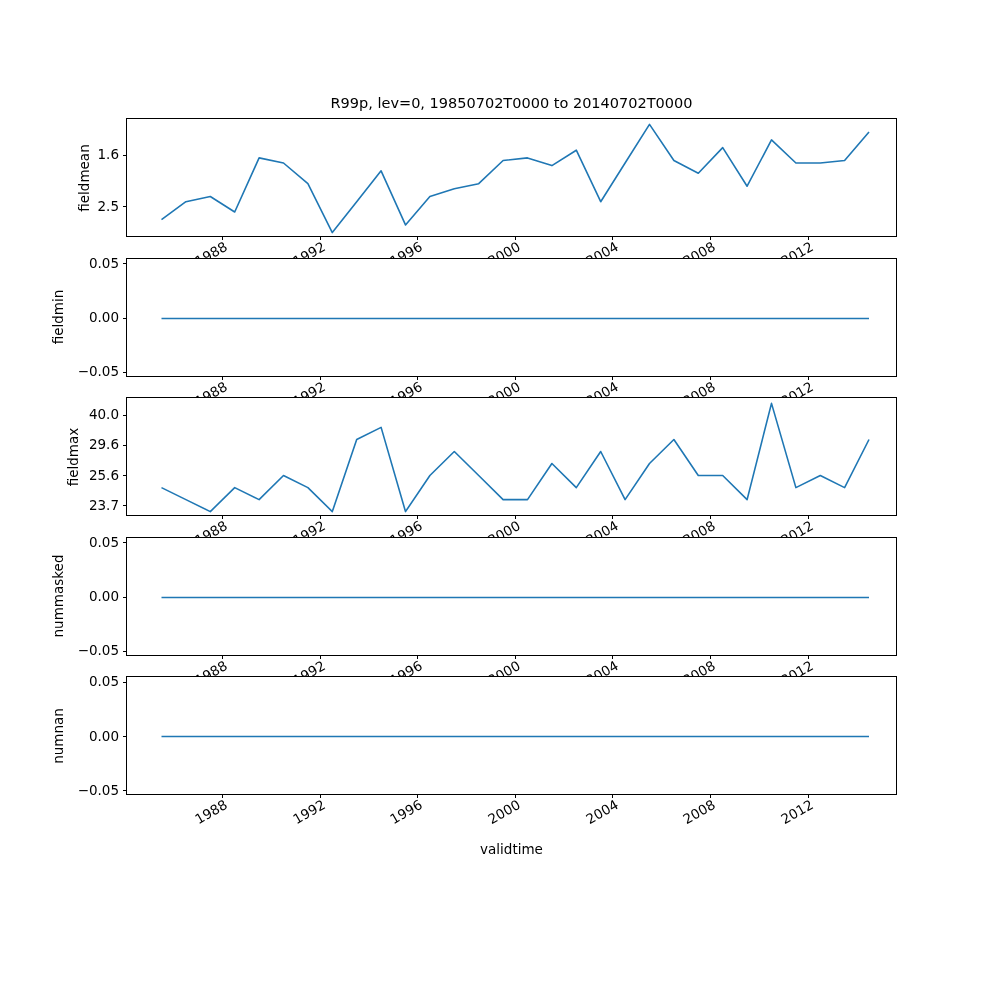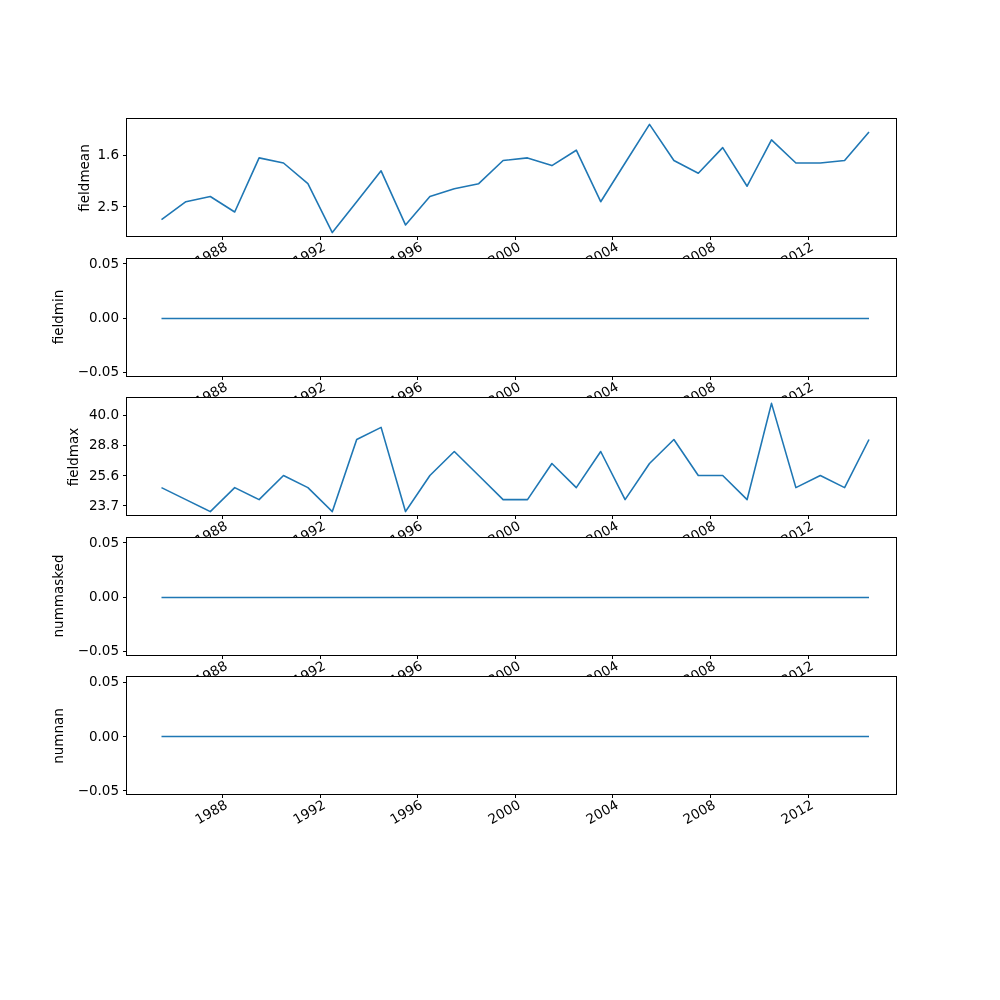--- a/index.html
+++ b/index.html
@@ -34,20 +34,21 @@
   }
   .xlabel{
     position:absolute;left:126px;width:771px;top:841px;
     text-align:center;font-size:13.5px;
   }
 </style>
 </head>
 <body>
 
 <div class="figure">
+  <div class="fig-title">R99p, lev=0, 19850702T0000 to 20140702T0000</div>
   <div id="plots">
       <div class="subplot" style="top: 118px;">
         <svg width="771" height="119" viewBox="0 0 771 119" class="plot-svg">
           <polyline points="34.5,100.7 58.9,82.7 83.3,77.5 107.7,93.0 132.1,38.9 156.5,44.0 180.9,64.7 205.3,113.6 229.7,82.7 254.1,51.8 278.5,105.9 302.9,77.5 327.3,69.8 351.7,64.7 376.1,41.5 400.5,38.9 424.9,46.6 449.3,31.2 473.7,82.7 498.1,44.0 522.5,5.4 546.9,41.5 571.3,54.3 595.7,28.6 620.1,67.2 644.5,20.9 668.9,44.0 693.3,44.0 717.6,41.5 742.0,13.1" fill="none" stroke="#1f77b4" stroke-width="1.6" stroke-linejoin="round"></polyline>
         </svg>
         <div class="ytick-mark" style="top: 87.3333px;"></div>
         <span class="ytick-label" style="top: 87.8333px;">2.5</span>
         <div class="ytick-mark" style="top: 35.8182px;"></div>
         <span class="ytick-label" style="top: 36.3182px;">1.6</span>
         <div class="xtick-mark" style="left: 95px;"></div>
@@ -94,21 +95,21 @@
       </div>
       <div class="subplot" style="top: 397px;">
         <svg width="771" height="119" viewBox="0 0 771 119" class="plot-svg">
           <polyline points="34.5,89.6 58.9,101.6 83.3,113.6 107.7,89.6 132.1,101.6 156.5,77.5 180.9,89.6 205.3,113.6 229.7,41.5 254.1,29.4 278.5,113.6 302.9,77.5 327.3,53.5 351.7,77.5 376.1,101.6 400.5,101.6 424.9,65.5 449.3,89.6 473.7,53.5 498.1,101.6 522.5,65.5 546.9,41.5 571.3,77.5 595.7,77.5 620.1,101.6 644.5,5.4 668.9,89.6 693.3,77.5 717.6,89.6 742.0,41.5" fill="none" stroke="#1f77b4" stroke-width="1.6" stroke-linejoin="round"></polyline>
         </svg>
         <div class="ytick-mark" style="top: 107.081px;"></div>
         <span class="ytick-label" style="top: 107.581px;">23.7</span>
         <div class="ytick-mark" style="top: 77.0303px;"></div>
         <span class="ytick-label" style="top: 77.5303px;">25.6</span>
         <div class="ytick-mark" style="top: 46.9798px;"></div>
-        <span class="ytick-label" style="top: 47.4798px;">28.8</span>
+        <span class="ytick-label" style="top: 47.4798px;">29.6</span>
         <div class="ytick-mark" style="top: 16.9293px;"></div>
         <span class="ytick-label" style="top: 17.4293px;">40.0</span>
         <div class="xtick-mark" style="left: 95px;"></div>
         <span class="xtick-label" style="right: 673.5px;">1988</span>
         <div class="xtick-mark" style="left: 192.592px;"></div>
         <span class="xtick-label" style="right: 575.908px;">1992</span>
         <div class="xtick-mark" style="left: 290.184px;"></div>
         <span class="xtick-label" style="right: 478.316px;">1996</span>
         <div class="xtick-mark" style="left: 387.776px;"></div>
         <span class="xtick-label" style="right: 380.724px;">2000</span>
@@ -166,13 +167,14 @@
         <span class="xtick-label" style="right: 380.724px;">2000</span>
         <div class="xtick-mark" style="left: 485.368px;"></div>
         <span class="xtick-label" style="right: 283.132px;">2004</span>
         <div class="xtick-mark" style="left: 582.96px;"></div>
         <span class="xtick-label" style="right: 185.54px;">2008</span>
         <div class="xtick-mark" style="left: 680.552px;"></div>
         <span class="xtick-label" style="right: 87.948px;">2012</span>
         <div class="ylabel" style="left: -68px;">numnan</div>
       </div>
     </div>
+  <div class="xlabel">validtime</div>
 </div>
 
 </body></html>

